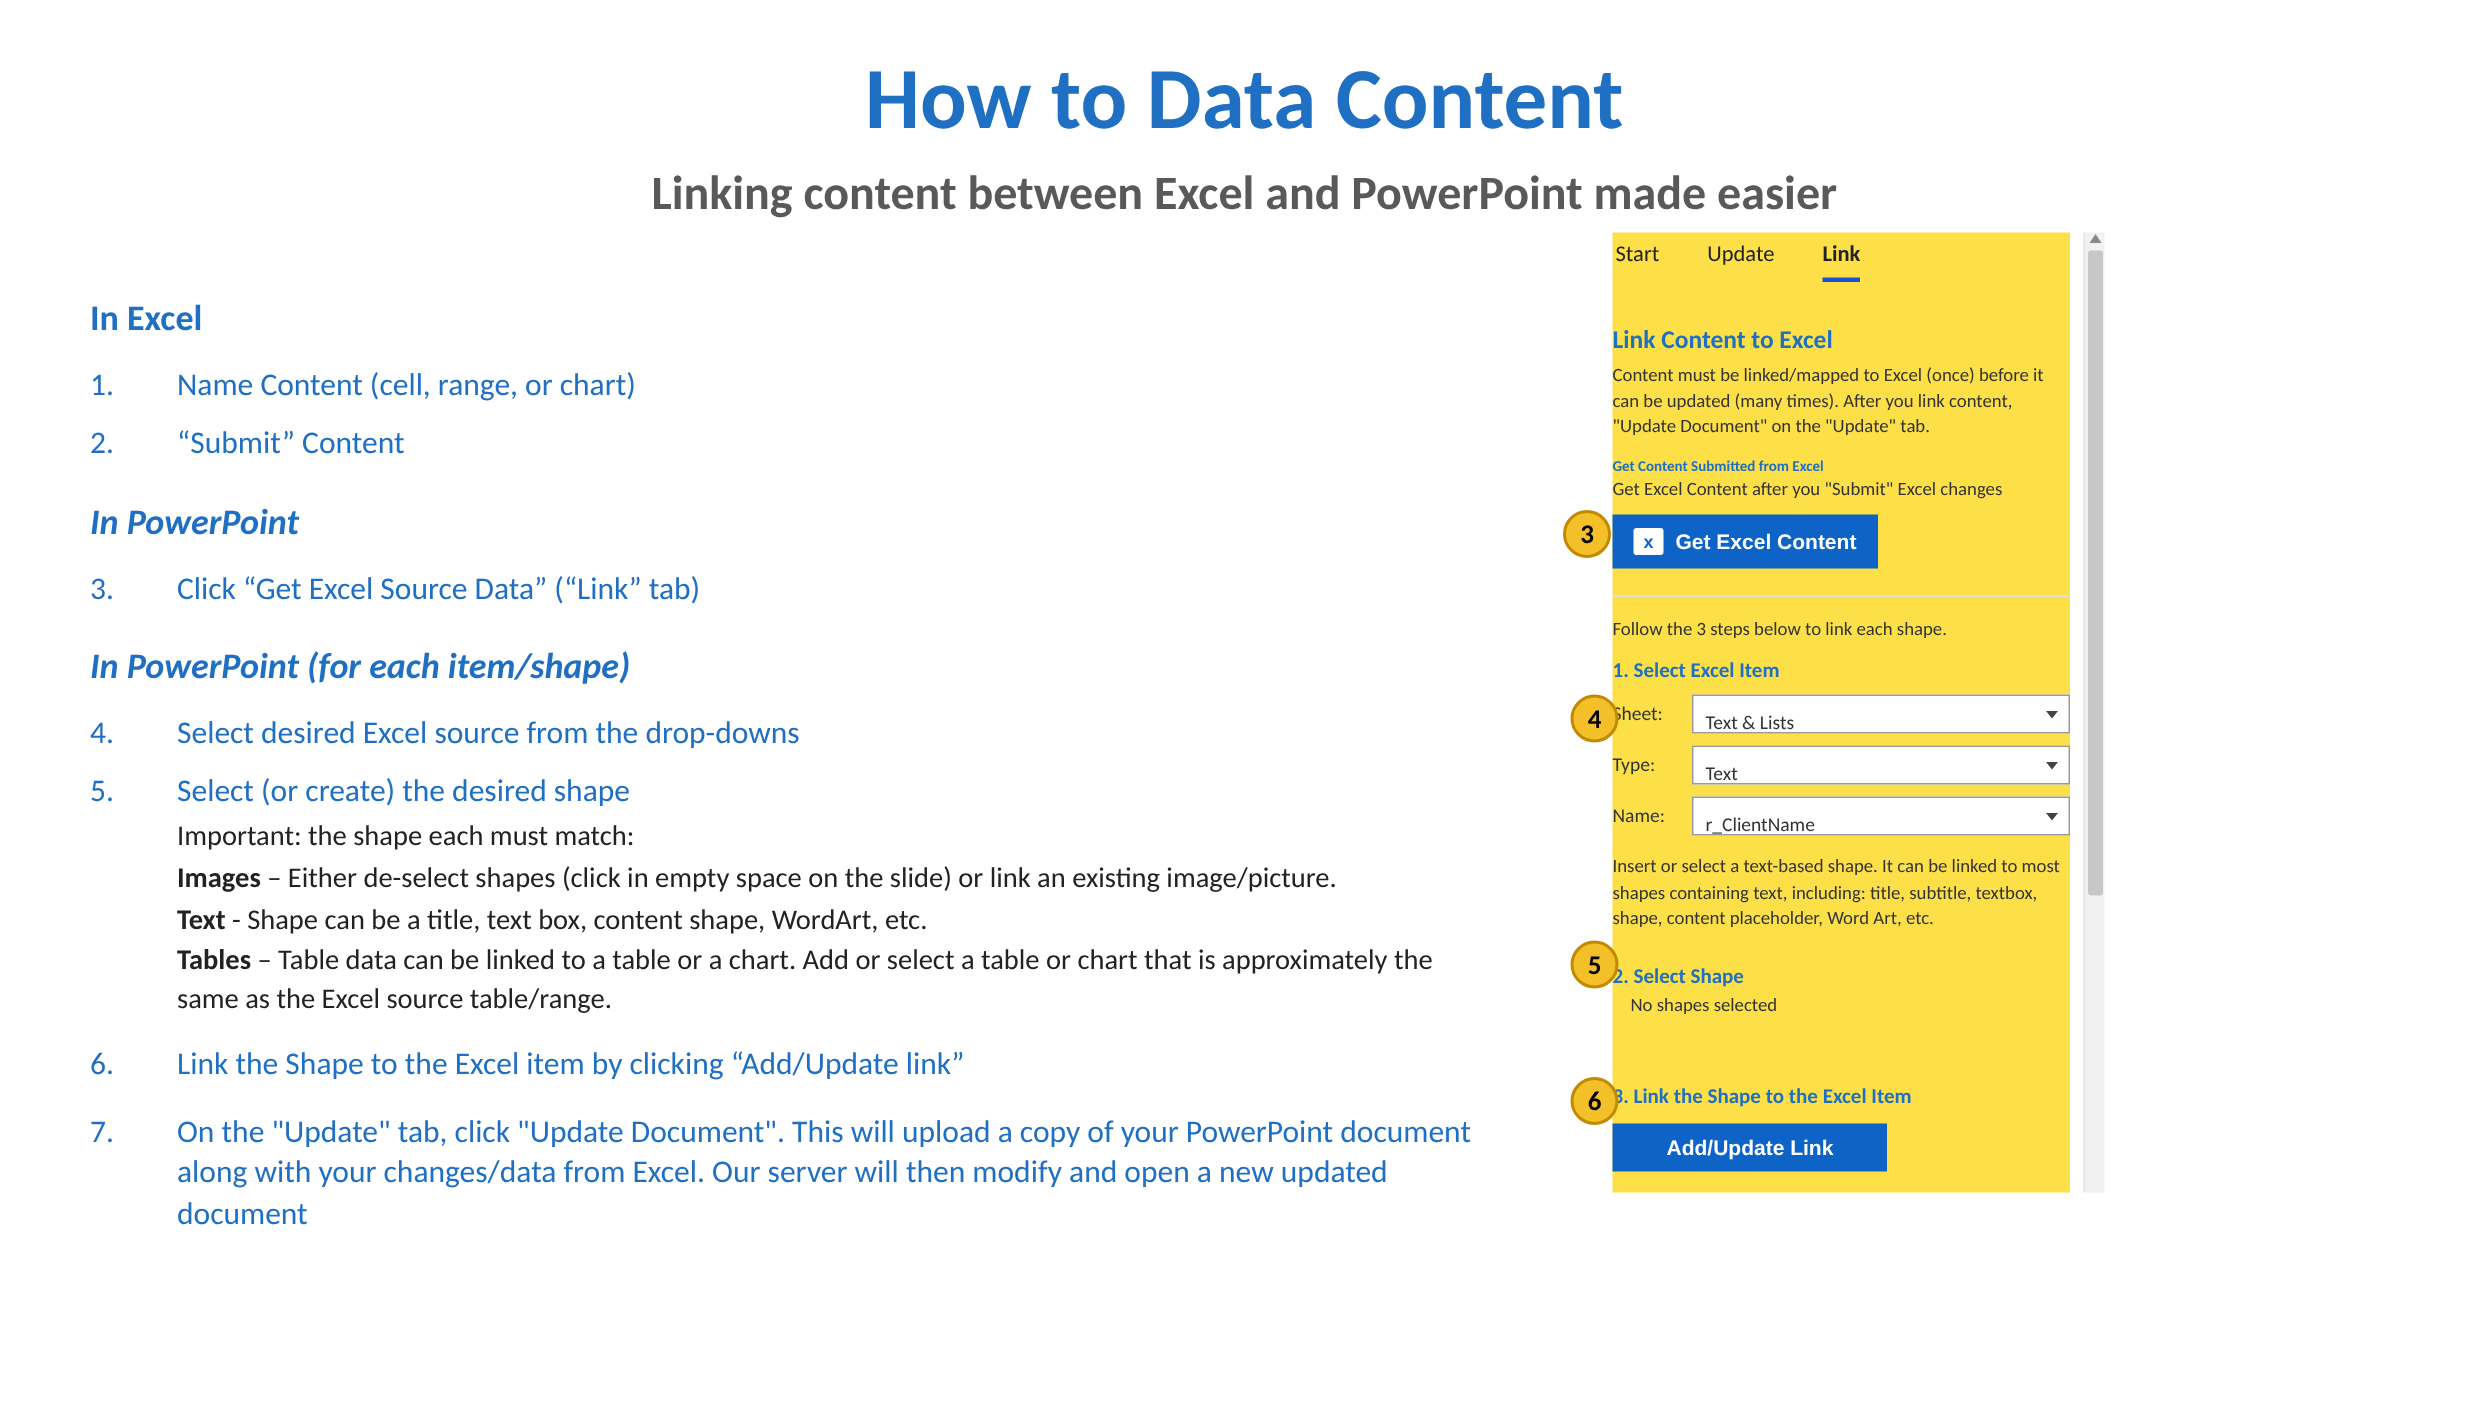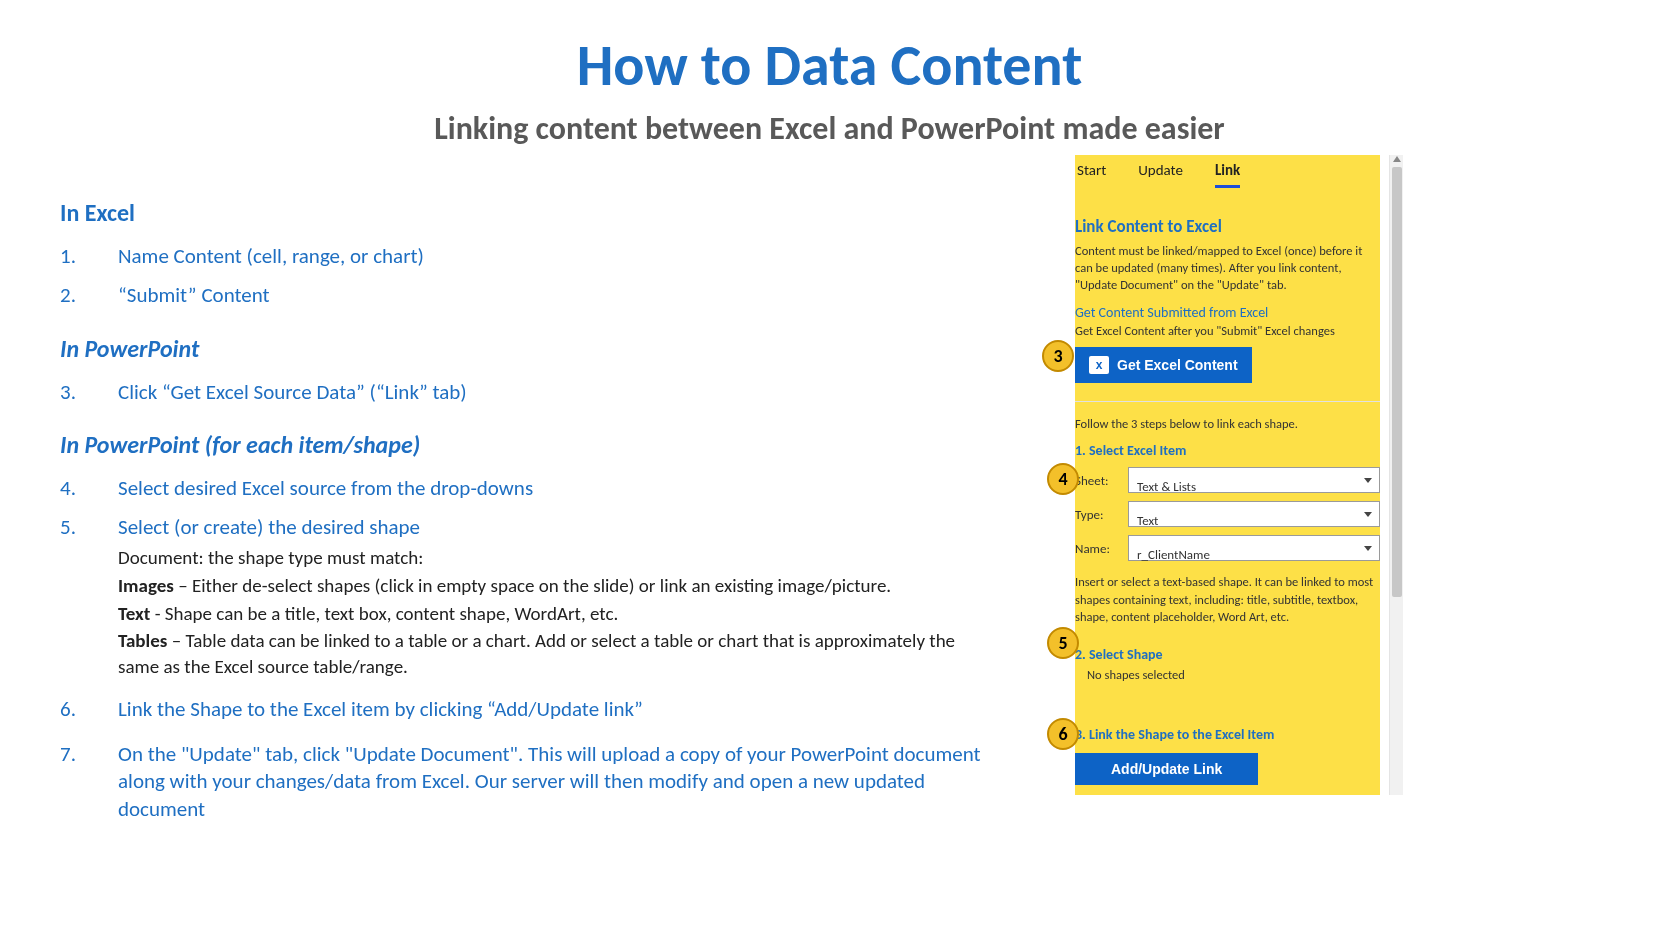--- a/index.html
+++ b/index.html
@@ -76,21 +76,21 @@
     font-size: 15px;
     color: #222;
     padding: 6px 0 0 2px;
   }
   .tab { padding-bottom: 6px; }
   .tab.active { font-weight: 600; border-bottom: 3px solid #1d4ed8; }
 
   .pane-inner { margin-top: 28px; font-size: 13px; color: #333; }
   .pane-title { color: #1f6fc2; font-size: 17px; font-weight: 600; }
   .pane-desc { font-size: 12.5px; color: #333; margin-top: 6px; line-height: 1.35; }
-  .pane-subtitle { color: #1f6fc2; font-size: 14px; font-weight: 400; margin-top: 10px; }
+  .pane-subtitle { color: #1f6fc2; font-size: 10px; font-weight: 700; margin-top: 10px; }
   .pane-small { font-size: 12.5px; color: #333; margin-top: 2px; line-height:1.3; }
 
   .btn-primary {
     display: inline-flex;
     align-items: center;
     gap: 8px;
     background: #0d63c6;
     color: #fff;
     font-size: 14px;
     font-weight: 600;
@@ -171,21 +171,21 @@
 
   <div class="section-head sp-above">In PowerPoint (for each item/shape)</div>
   <div class="item">
     <div class="num">4.</div>
     <div class="txt">Select desired Excel source from the drop-downs</div>
   </div>
   <div class="item" style="padding-bottom:2px;">
     <div class="num">5.</div>
     <div class="txt">Select (or create) the desired shape</div>
   </div>
-  <div class="sub">Document: the shape type must match:</div>
+  <div class="sub">Important: the shape each must match:</div>
   <div class="sub"><span class="b">Images</span><span> – Either de-select shapes (click in empty space on the slide) or link an existing image/picture.</span></div>
   <div class="sub"><span class="b">Text</span><span> - Shape can be a title, text box, content shape, WordArt, etc.</span></div>
   <div class="sub"><span class="b">Tables</span><span> – Table data can be linked to a table or a chart. Add or select a table or chart that is approximately the same as the Excel source table/range.</span></div>
 
   <div class="item" style="margin-top:10px;">
     <div class="num">6.</div>
     <div class="txt">Link the Shape to the Excel item by clicking “Add/Update link”</div>
   </div>
   <div class="item" style="margin-top:6px;">
     <div class="num">7.</div>

